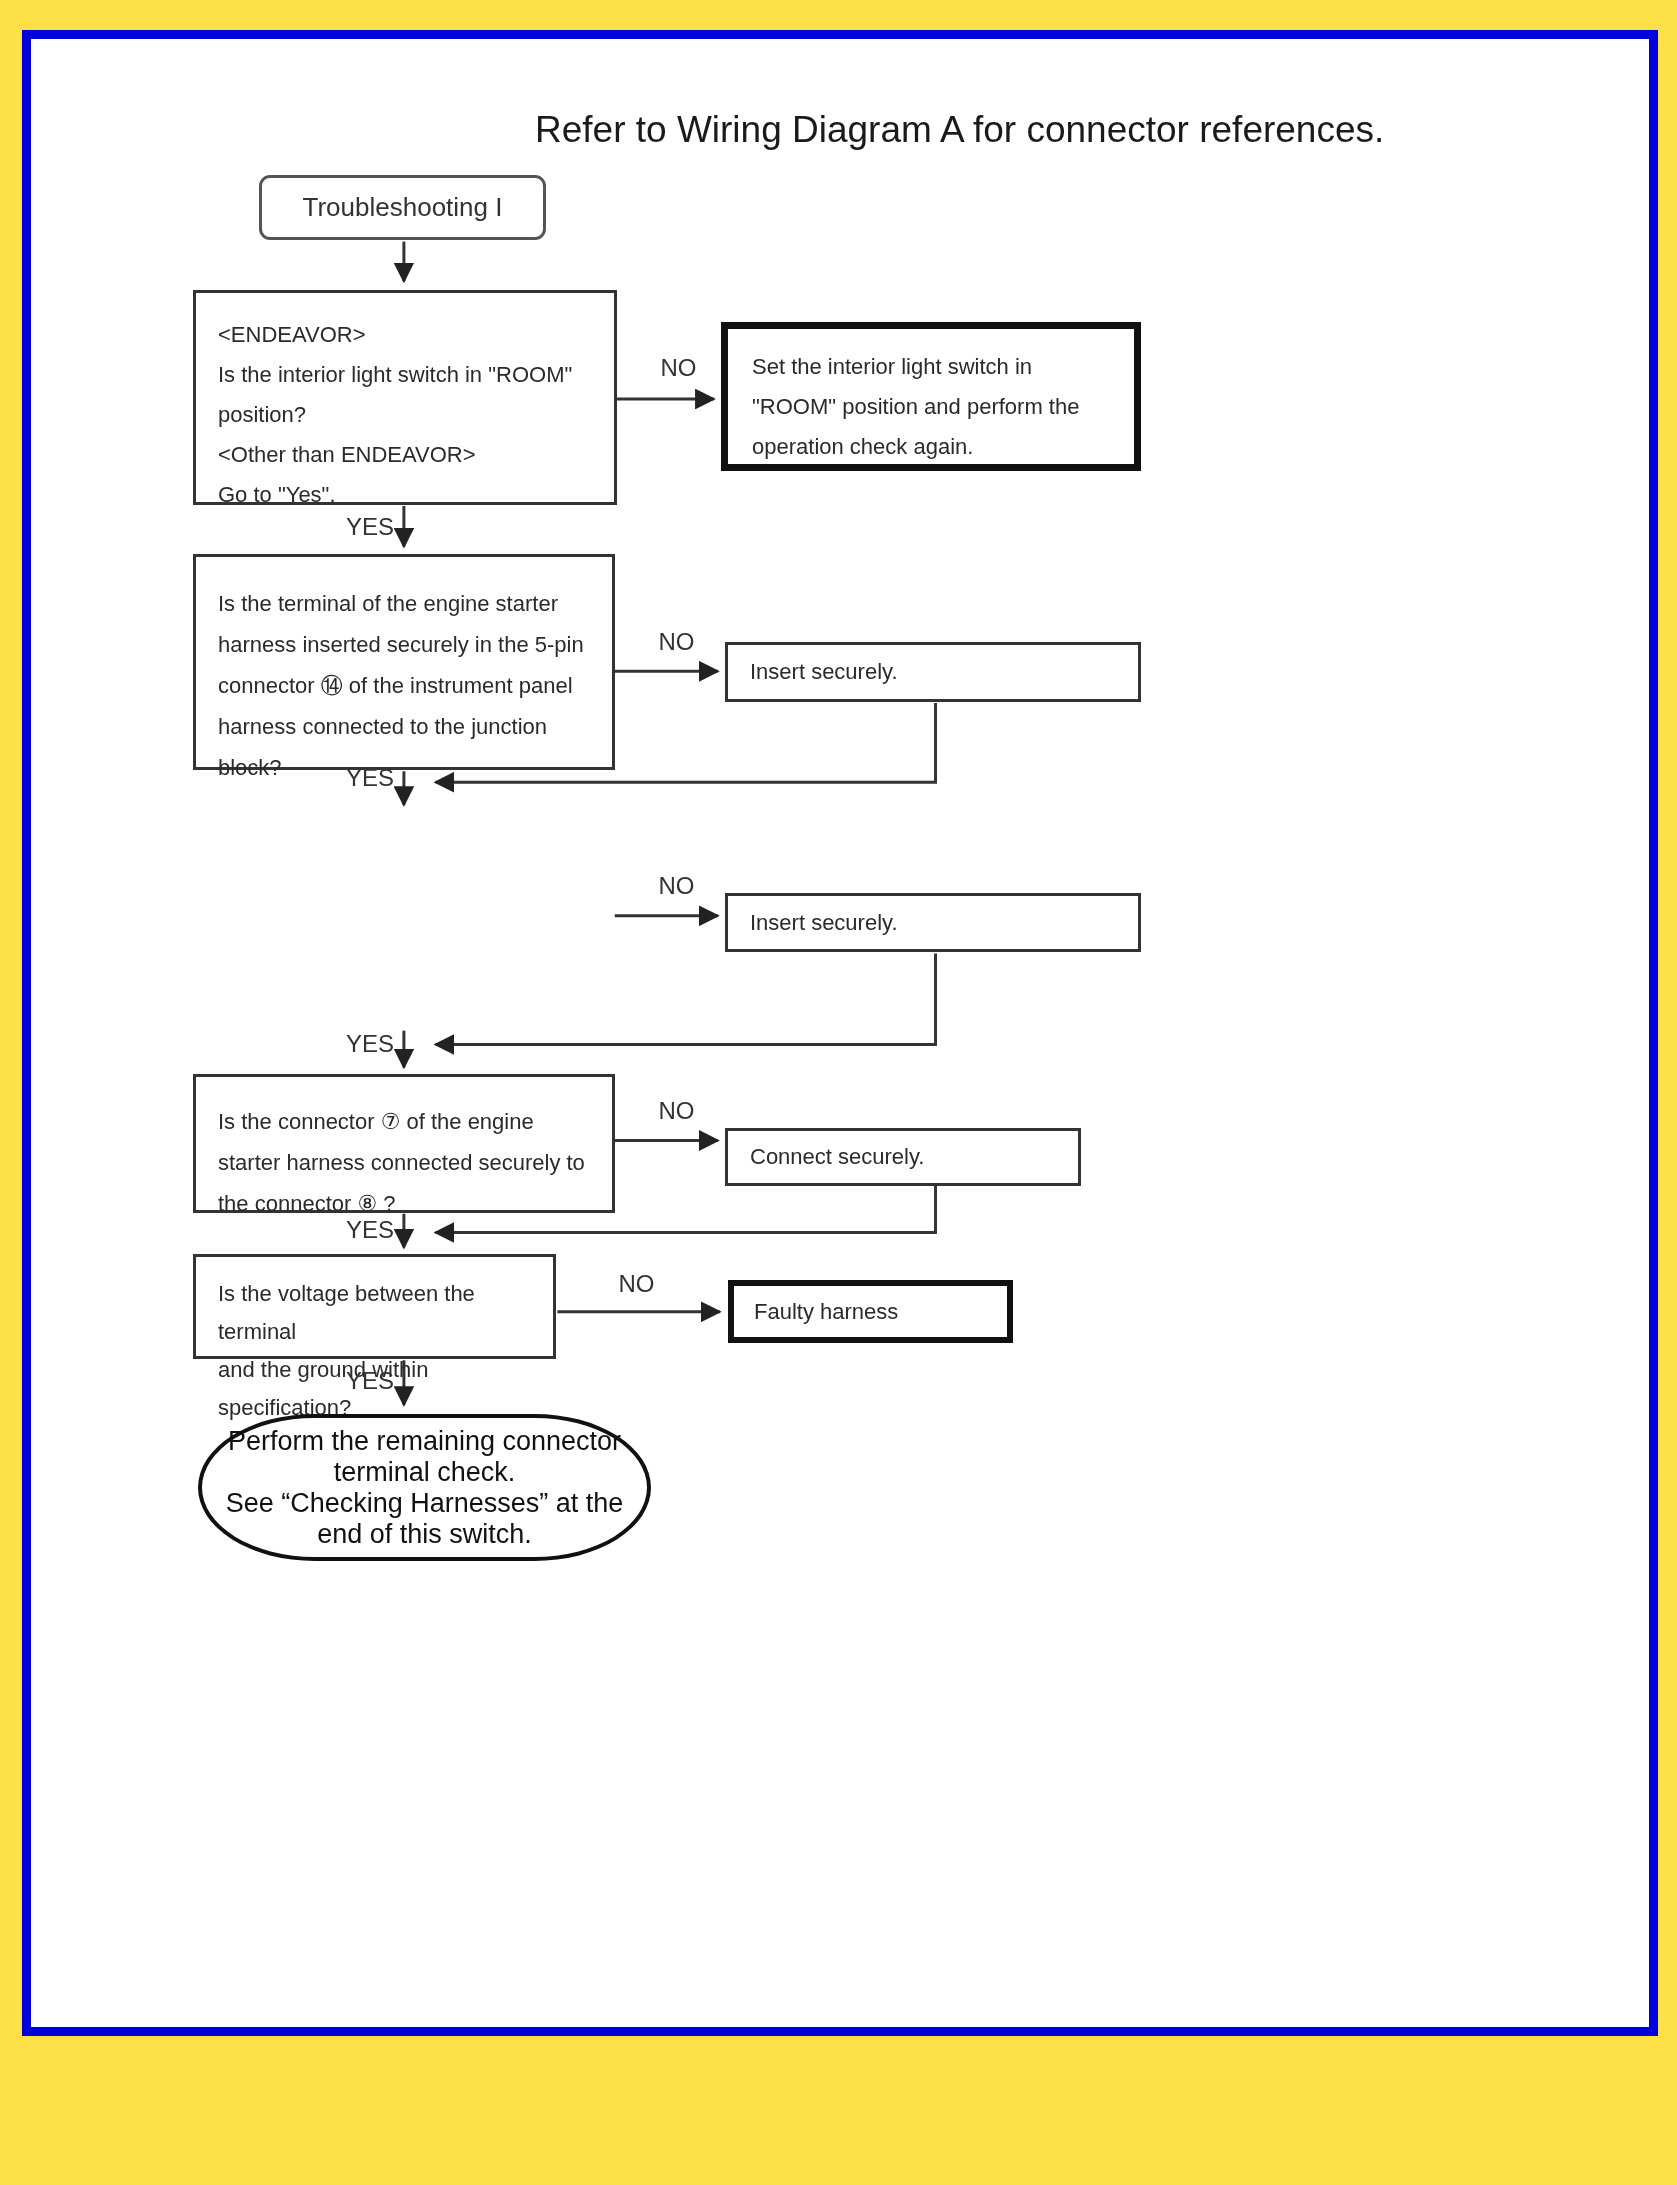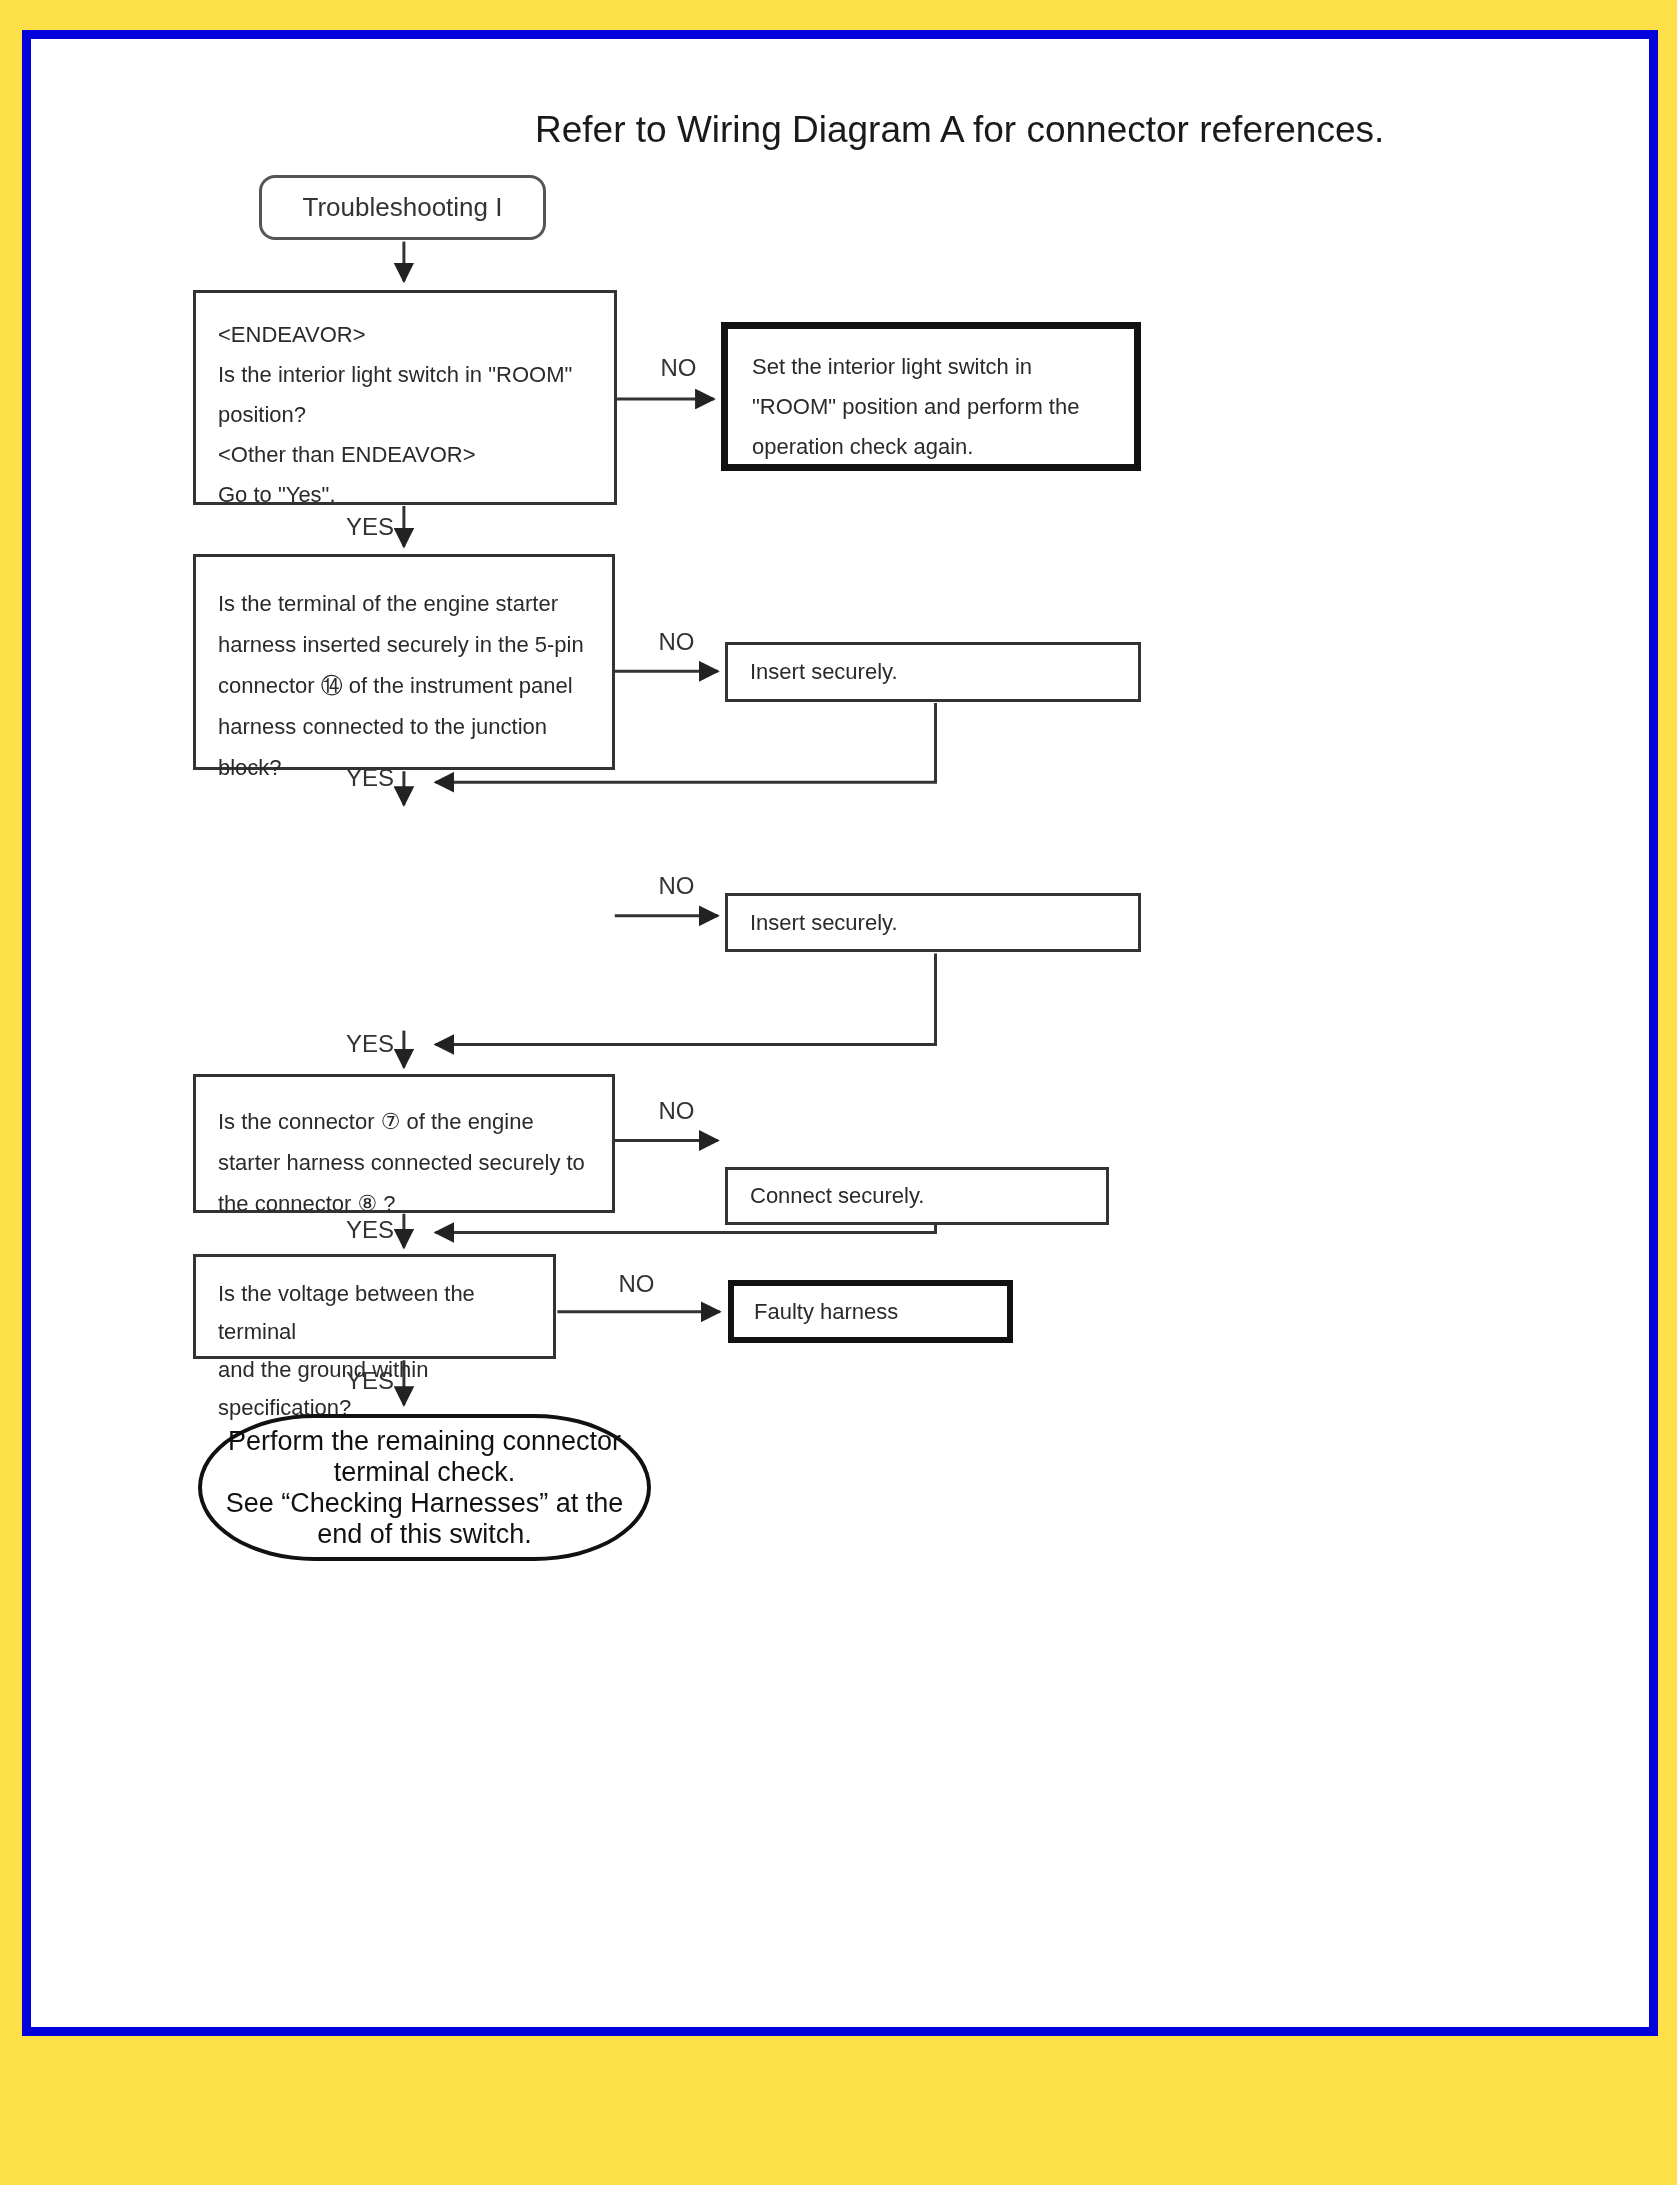--- a/index.html
+++ b/index.html
@@ -19,41 +19,41 @@
     position:absolute;left:535px;top:109px;width:990px;
     font-size:37px;color:#1a1a1a;
   }
   .node{
     position:absolute;box-sizing:border-box;background:#fff;
     font-size:22px;color:#2a2a2a;
   }
   .pre{white-space:pre-line;}
   .start-node{
     left:259px;top:175px;width:287px;height:65px;
-    border:3px solid #555;border-radius:16px;
+    border:3px solid #555;border-radius:11px;
     display:flex;align-items:center;justify-content:center;
     font-size:26px;color:#333;
   }
   .decision{border:3px solid #333;padding:26px 22px 0 22px;line-height:41px;}
   .q1{left:193px;top:290px;width:424px;height:215px;padding-top:22px;line-height:40px;}
   .q2{left:193px;top:554px;width:422px;height:216px;}
   .q3{left:193px;top:812px;width:422px;height:218px;}
   .q4{left:193px;top:1074px;width:422px;height:139px;padding-top:24px;}
   .q5{left:193px;top:1254px;width:363px;height:105px;padding-top:18px;line-height:38px;}
   .action-thick{
     border:7px solid #111;line-height:40px;padding:18px 24px 0 24px;
   }
   .a1{left:721px;top:322px;width:420px;height:149px;}
   .a5{left:728px;top:1280px;width:285px;height:63px;display:flex;align-items:center;padding:0 0 0 20px;border-width:6px;}
   .action-thin{
     border:3px solid #333;display:flex;align-items:center;padding-left:22px;
   }
   .a2{left:725px;top:642px;width:416px;height:60px;}
   .a3{left:725px;top:893px;width:416px;height:59px;}
-  .a4{left:725px;top:1167px;width:384px;height:58px;}
+  .a4{left:725px;top:1128px;width:356px;height:58px;}
   .terminator{
     left:198px;top:1414px;width:453px;height:147px;
     border:4px solid #111;border-radius:119px / 75px;
     display:flex;align-items:center;justify-content:center;text-align:center;
     font-size:27px;line-height:31px;color:#111;
   }
   .flow-label{
     position:absolute;font-size:24px;color:#333;width:79px;
   }
   .lbl-yes{text-align:right;}

